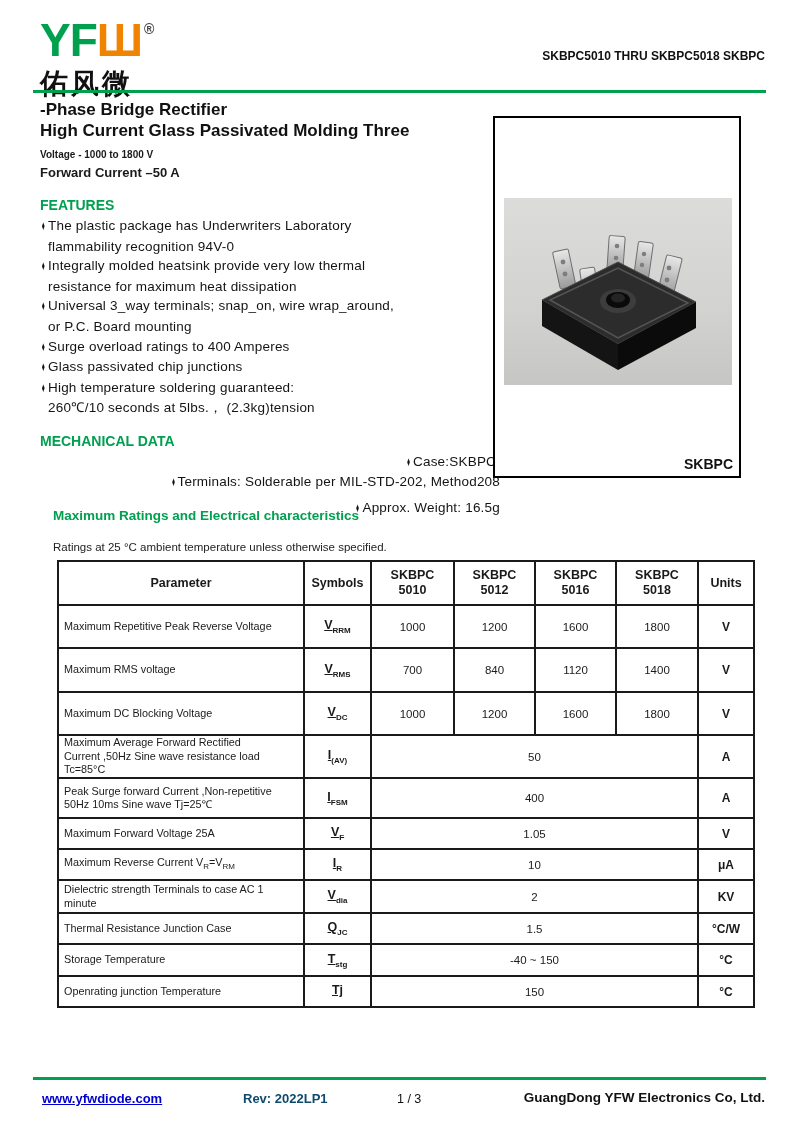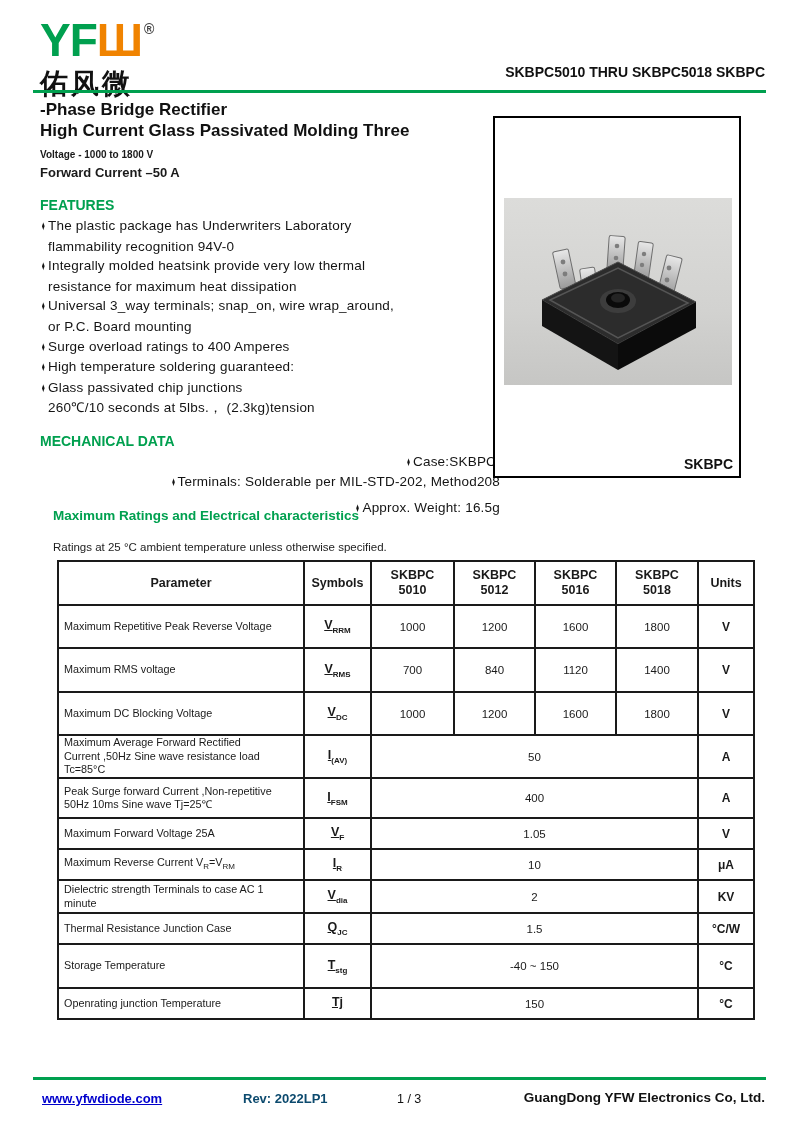--- a/index.html
+++ b/index.html
@@ -11,22 +11,22 @@
 
   
   .logo { position:absolute; left:40px; top:6px; }
   .logo-text { font-size:46px; font-weight:bold; letter-spacing:-1px; line-height:46px; }
   .logo-green { color:#00A04F; }
   .logo-orange { color:#F08300; }
   .logo-reg { font-size:14px; font-weight:bold; color:#444; vertical-align:22px; margin-left:2px; }
   .logo-cn { font-size:28px; font-weight:bold; color:#111; letter-spacing:3px; margin-top:2px; }
 
   .part-title {
-    position:absolute; top:64px; left:300px; width:465px;
-    text-align:right; font-size:14px; font-weight:bold; color:#111;
+    position:absolute; top:49px; left:300px; width:465px;
+    text-align:right; font-size:12px; font-weight:bold; color:#111;
   }
   .rule-top { position:absolute; top:90px; left:33px; width:733px; height:3px; background:#00A04F; }
   .rule-bottom { position:absolute; top:1077px; left:33px; width:733px; height:3px; background:#00A04F; }
 
   
   .left-col { position:absolute; left:40px; top:99px; width:460px; }
   .doc-heading { font-size:17px; font-weight:bold; line-height:21px; color:#111; }
   .doc-sub { font-size:10px; font-weight:bold; line-height:18px; margin-top:5px; }
   .doc-sub2 { font-size:13px; font-weight:bold; line-height:18px; }
   .green-heading { color:#00A04F; font-size:14px; font-weight:bold; margin-top:15px; margin-bottom:3px; }
@@ -83,22 +83,22 @@
     <div class="doc-sub2">Forward Current –50 A</div>
 
     <div class="green-heading">FEATURES</div>
     <div class="feat-line bullet-line">The plastic package has Underwriters Laboratory</div>
     <div class="feat-line cont-line">flammability recognition 94V-0</div>
     <div class="feat-line bullet-line">Integrally molded heatsink provide very low thermal</div>
     <div class="feat-line cont-line">resistance for maximum heat dissipation</div>
     <div class="feat-line bullet-line">Universal 3_way terminals; snap_on, wire wrap_around,</div>
     <div class="feat-line cont-line">or P.C. Board mounting</div>
     <div class="feat-line bullet-line">Surge overload ratings to 400 Amperes</div>
+    <div class="feat-line bullet-line">Glass passivated chip junctions</div>
     <div class="feat-line bullet-line">High temperature soldering guaranteed:</div>
-    <div class="feat-line bullet-line">Glass passivated chip junctions</div>
     <div class="feat-line cont-line">260℃/10 seconds at 5lbs.， (2.3kg)tension</div>
 
     <div class="green-heading">MECHANICAL DATA</div>
     <div class="mech-line bullet-line">Case:SKBPC,</div>
     <div class="mech-line bullet-line">Terminals: Solderable per MIL-STD-202, Method208</div>
     <div class="mech-line bullet-line mech-last">Approx. Weight: 16.5g</div>
   </div>
 
   <div class="photo-box">
     <div class="photo">
@@ -260,21 +260,21 @@
         <td class="unit">KV</td>
       </tr>
 
       <tr style="height:31px">
         <td class="param">Thermal Resistance  Junction Case</td>
         <td class="sym"><span>Q</span><sub>JC</sub></td>
         <td class="val" colspan="4">1.5</td>
         <td class="unit">°C/W</td>
       </tr>
 
-      <tr style="height:44px">
+      <tr style="height:32px">
         <td class="param">Storage Temperature</td>
         <td class="sym"><span>T</span><sub>stg</sub></td>
         <td class="val" colspan="4">-40 ~ 150</td>
         <td class="unit">°C</td>
       </tr>
 
       <tr style="height:31px">
         <td class="param">Openrating junction  Temperature</td>
         <td class="sym"><span>Tj</span><sub></sub></td>
         <td class="val" colspan="4">150</td>

